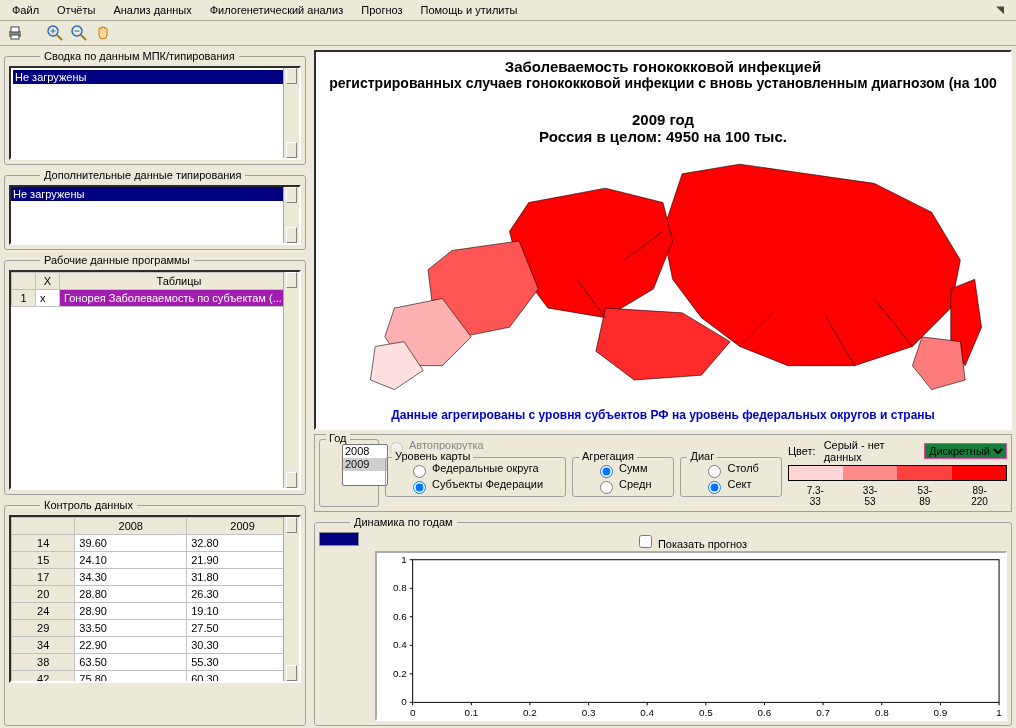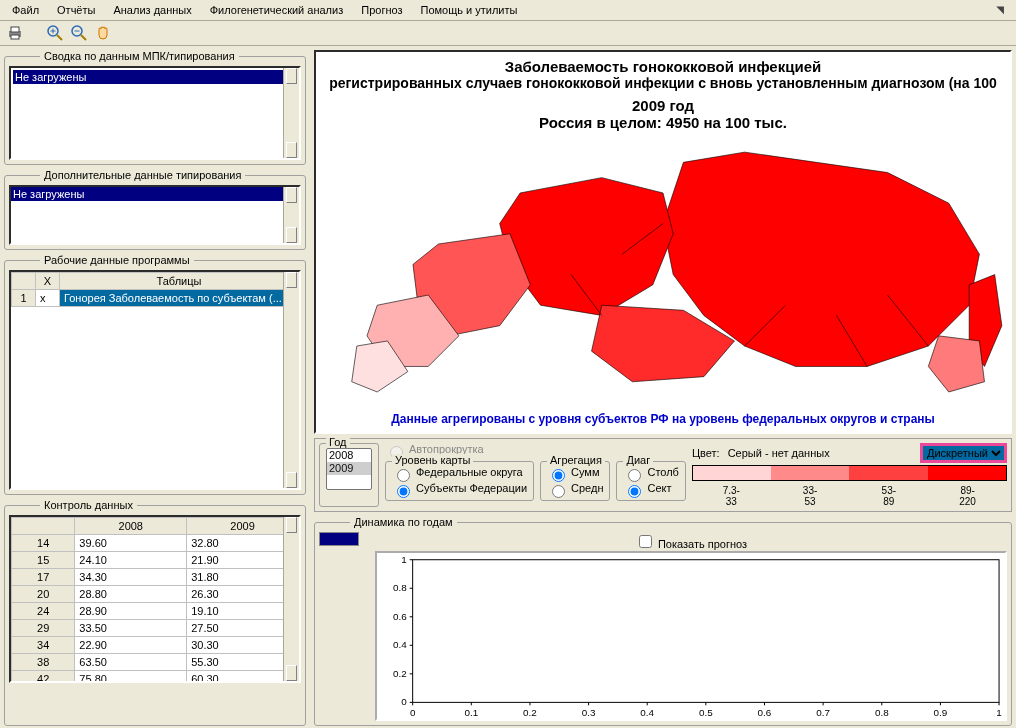--- a/index.html
+++ b/index.html
@@ -21,34 +21,34 @@
   .scr::before, .scr::after { content:""; position:absolute; left:2px; right:2px; height:14px; background:#ece9d8; border:1px solid #fff; border-right-color:#808080; border-bottom-color:#808080; }
   .scr::before { top:0 } .scr::after { bottom:0 }
   .wrap { position:relative; }
   .tbl { width:100%; border-collapse:collapse; font-size:11px; }
   .tbl th, .tbl td { border:1px solid #c0c0c0; padding:2px 4px; background:#fff; text-align:left; }
   .tbl th { background:#ece9d8; font-weight:normal; text-align:center; }
   .tbl td.rh { background:#ece9d8; text-align:center; }
   .map-area { background:#fff; border:2px inset #fff; border-top-color:#808080; border-left-color:#808080; height:394px; display:flex; flex-direction:column; align-items:center; font-family:Arial,sans-serif; overflow:hidden; }
   .map-title { font-size:15px; font-weight:bold; margin-top:6px; text-align:center; }
   .map-sub { font-size:14px; font-weight:bold; white-space:nowrap; }
-  .map-yr { font-size:15px; font-weight:bold; margin-top:6px; }
+  .map-yr { font-size:15px; font-weight:bold; margin-top:20px; }
   .map-tot { font-size:15px; font-weight:bold; }
   .map-note { color:#0000cc; font-size:12px; font-weight:bold; margin:4px 16px 6px; }
   .map-svg { flex:1; width:100%; }
   .controls { display:flex; gap:6px; border:1px solid #a0a0a0; padding:4px; align-items:stretch; background:#ece9d8; }
   .controls label { display:flex; gap:3px; font-size:11px; }
-  .grp { border:1px solid #a0a0a0; border-radius:3px; padding:4px 6px 2px; position:relative; }
+  .grp { border:1px solid #a0a0a0; border-radius:3px; padding:4px 22px 2px; position:relative; }
   .grp > .lg { position:absolute; top:-8px; left:6px; background:#ece9d8; padding:0 3px; font-size:11px; }
   .yearlist { width:46px; height:42px; font-size:11px; }
   .legend-bar { display:flex; height:16px; border:1px solid #000; }
   .legend-bar div { flex:1; }
   .legend-lbls { display:flex; font-size:10px; margin-top:2px; }
   .legend-lbls span { flex:1; text-align:center; }
-  .win-select { font-size:11px; border:3px solid #ec4899; background:#0369a1; }
+  .win-select { font-size:11px; border:1px solid #ec4899; background:#15803d; }
   .chart { background:#fff; border:2px inset #fff; height:170px; position:relative; }
 </style>
 </head>
 <body>
 
 <div class="menubar">
   <span>Файл</span>
   <span>Отчёты</span>
   <span>Анализ данных</span>
   <span>Филогенетический анализ</span>
@@ -112,21 +112,21 @@
         <table class="tbl">
           <tbody>
               <tr>
             <th style="width:24px"></th>
             <th style="width:24px">X</th>
             <th>Таблицы</th>
           </tr>
           <tr>
             <td class="rh">1</td>
             <td>x</td>
-            <td style="background:#0369a1;color:#fff">Гонорея Заболеваемость по субъектам (...</td>
+            <td style="background:#a21caf;color:#fff">Гонорея Заболеваемость по субъектам (...</td>
           </tr>
         </tbody>
           </table>
         <div class="scr"></div>
       </div>
     </fieldset>
 
     <fieldset style="flex:1;">
       <legend>Контроль данных</legend>
       <div class="wrap sunken" style="height:168px; overflow:hidden;">

